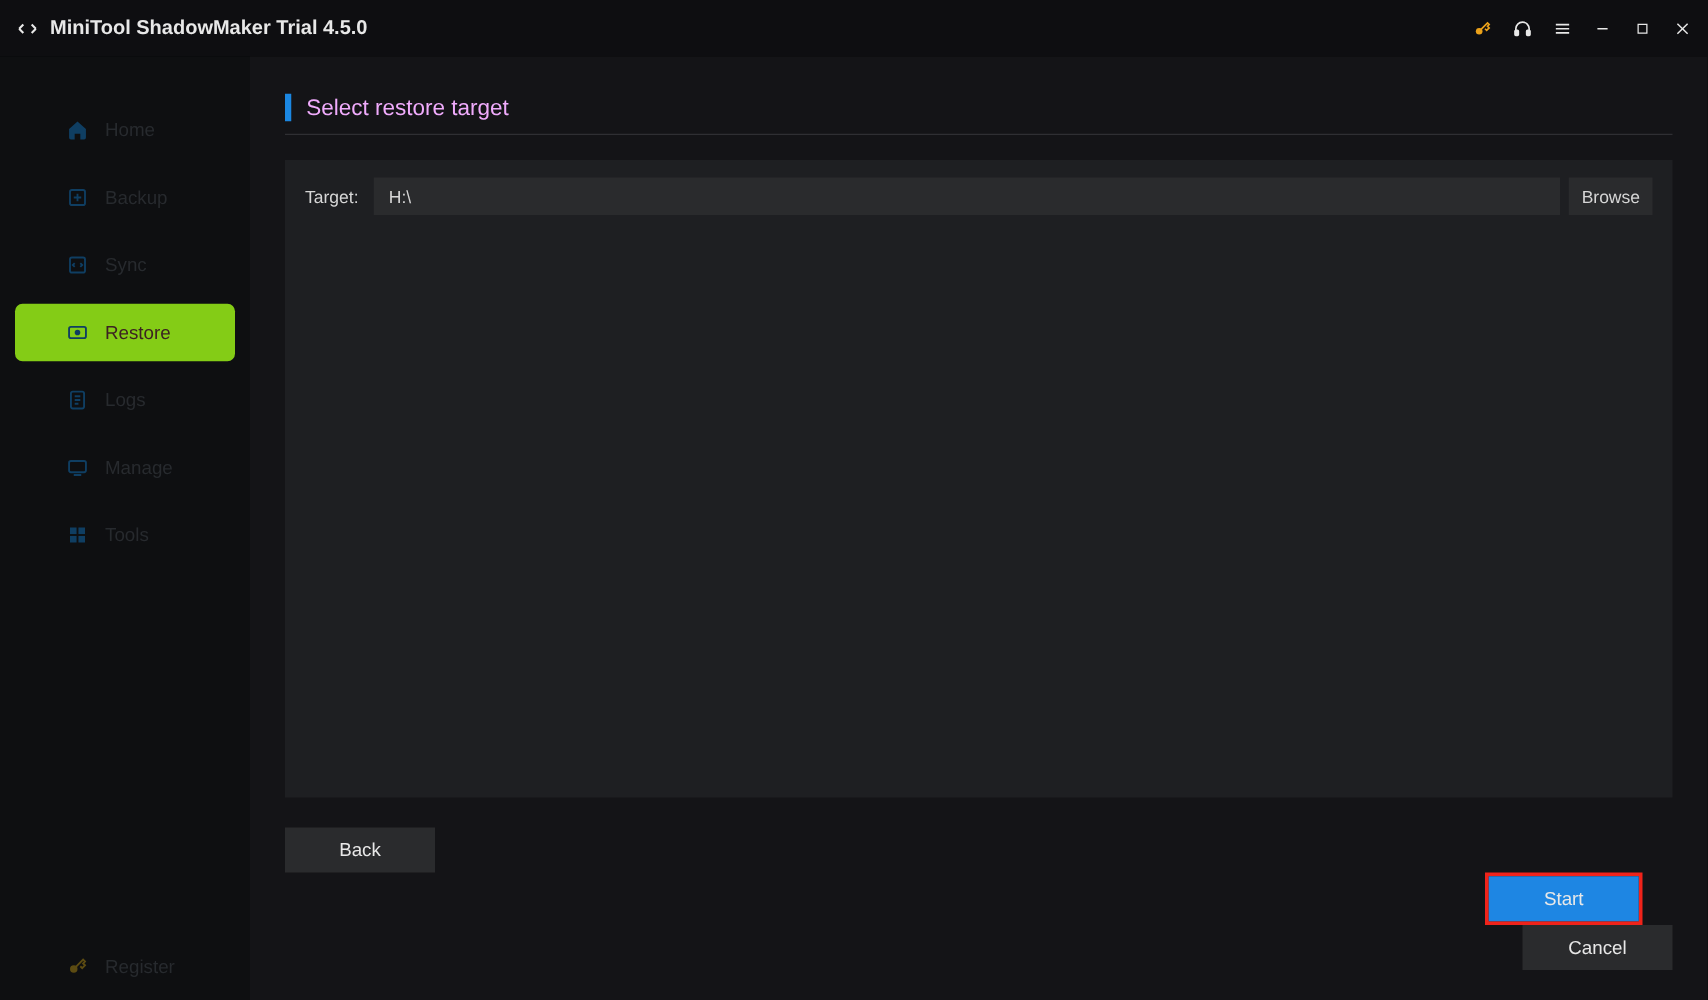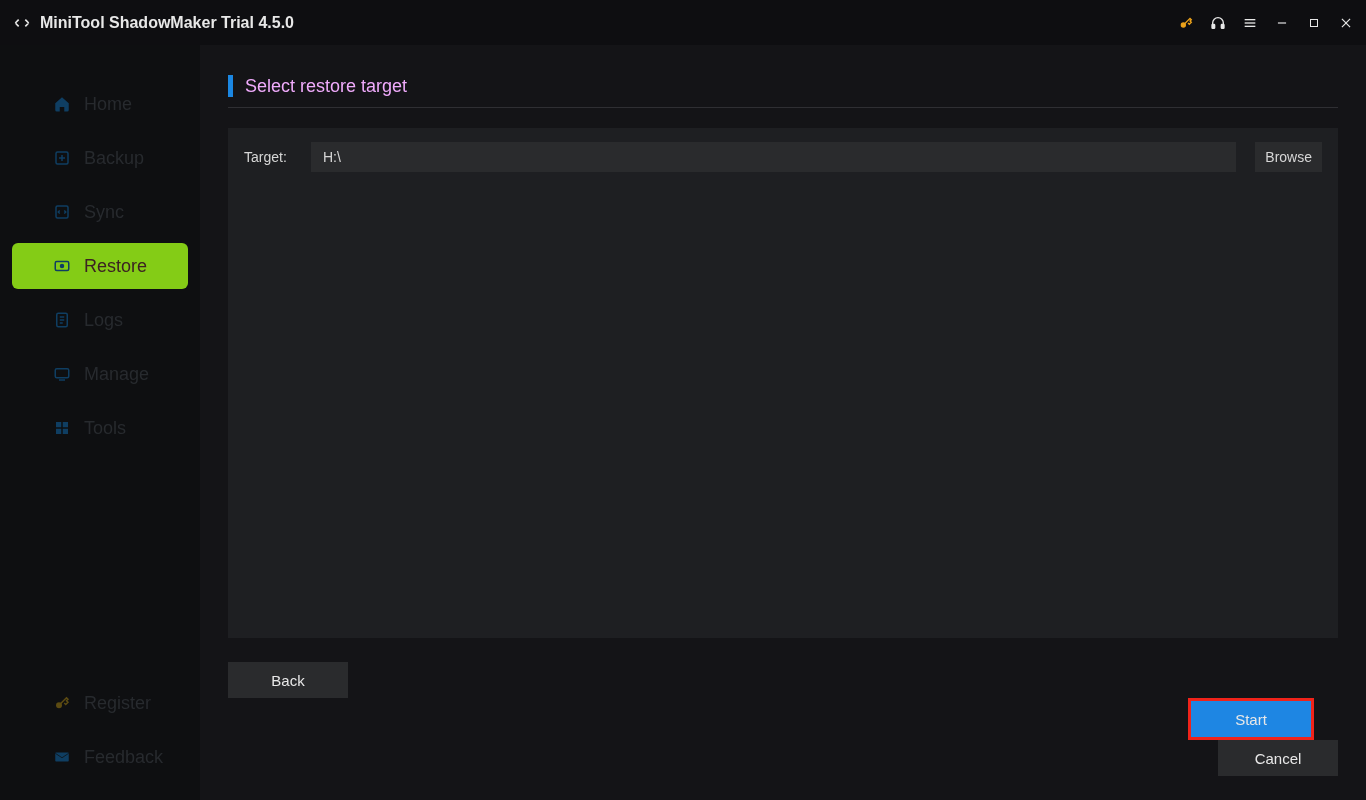--- a/index.html
+++ b/index.html
@@ -68,21 +68,21 @@
     border-radius:6px;
     cursor:pointer;
   }
   .nav-item .nav-icon {
     width:20px;height:20px;
     margin-right:12px;
     display:flex;align-items:center;justify-content:center;
     color:#0F3E62;
   }
   .nav-item .nav-label {
-    font-size:18px;
+    font-size:15px;
     color:#272A2E;
   }
   .nav-item.active {
     background:#84cc16;
   }
   .nav-item.active .nav-label { color:#3C2222; }
   .nav-item.active .nav-icon { color:#0F3E62; }
   .content {
     flex:1;
     background:#141417;
@@ -104,21 +104,21 @@
     font-size:18px;color:#f0abfc;
   }
   .panel {
     flex:1;
     background:#1E1F22;
     padding:14px 16px;
   }
   .target-row {
     display:flex;
     align-items:center;
-    gap:19px;
+    gap:7px;
   }
   .target-label {
     font-size:14px;color:#D6D6D6;
     width:48px;
   }
   .target-input {
     flex:1;
     height:30px;
     background:#2A2B2D;
     border:none;
@@ -285,29 +285,20 @@
 
     <div class="nav-item">
       <span class="nav-icon" style="color:#5C4B12;">
         <svg viewBox="0 0 24 24" width="18" height="18" fill="currentColor">
             <circle cx="8" cy="15" r="4"></circle>
             <path d="M10 13l8-8 2 2-2 2 2 2-3 3-2-2" stroke="currentColor" stroke-width="2" fill="none"></path>
           </svg>
       </span>
       <span class="nav-label">Register</span>
     </div>
-    <div class="nav-item" style="margin-bottom:20px;">
-      <span class="nav-icon">
-        <svg viewBox="0 0 24 24" width="18" height="18" fill="currentColor">
-            <rect x="3" y="6" width="18" height="12" rx="1"></rect>
-            <path d="M3 7l9 6 9-6" stroke="#0E0F11" stroke-width="1" fill="none"></path>
-          </svg>
-      </span>
-      <span class="nav-label">Feedback</span>
-    </div>
   </div>
 
   <div class="content">
     <div class="heading-row">
       <span class="heading-bar"></span>
       <span class="heading-text">Select restore target</span>
     </div>
 
     <div class="panel">
       <div class="target-row">

